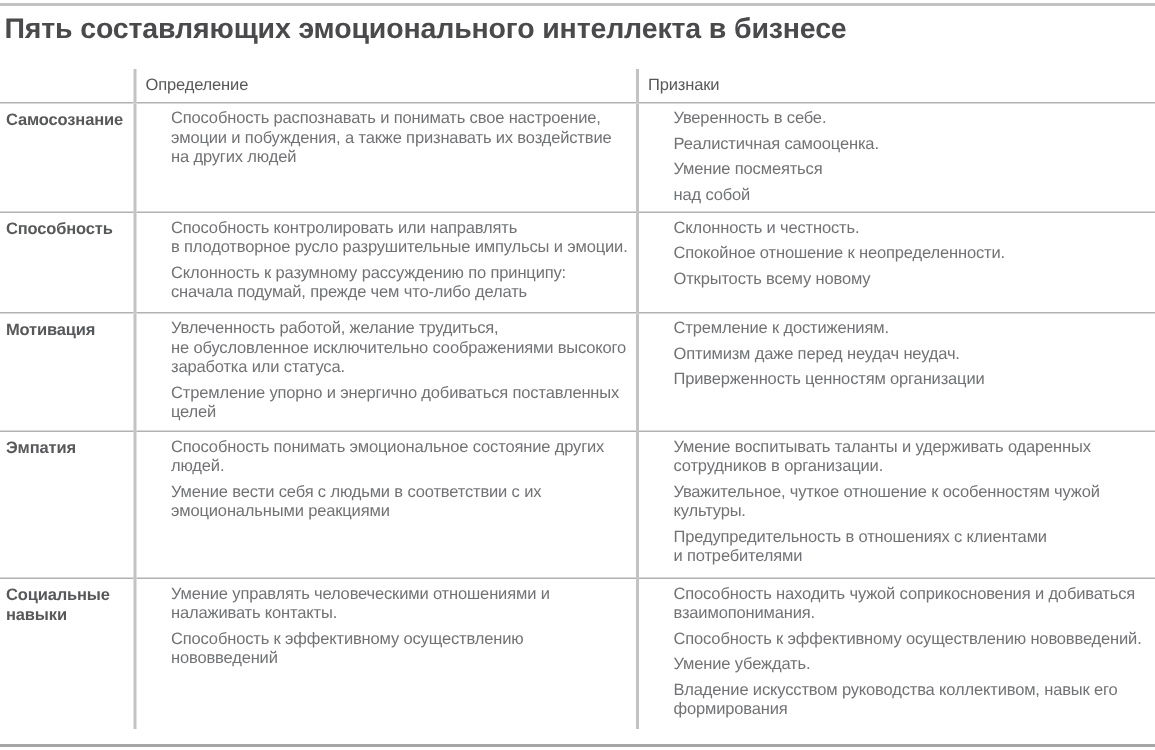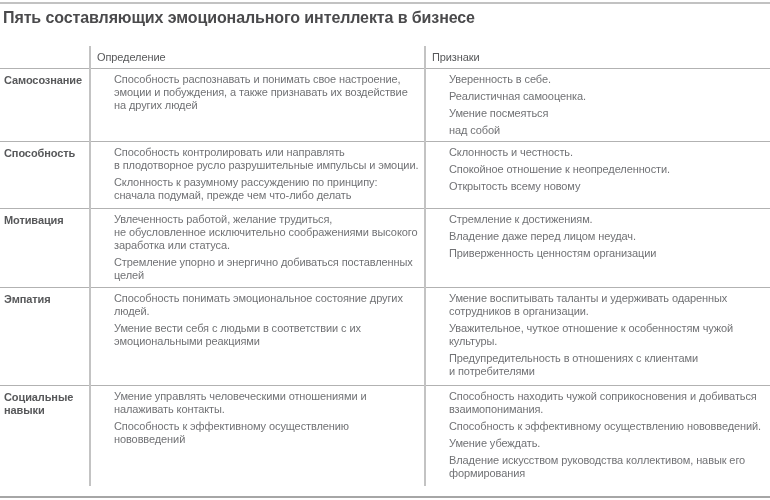--- a/index.html
+++ b/index.html
@@ -14,21 +14,21 @@
   .top-rule {
     position: absolute; top: 2px; left: 0;
     width: 770px; height: 2px; background: #c2c2c2;
   }
   .bottom-rule {
     position: absolute; top: 496px; left: 0;
     width: 770px; height: 2px; background: #a6a6a6;
   }
   .title {
     position: absolute; top: 9px; left: 3px; margin: 0;
-    font-size: 16px; font-weight: bold; color: #4a4a4c;
+    font-size: 19px; font-weight: bold; color: #4a4a4c;
     letter-spacing: -0.1px;
   }
   table.ei-table {
     position: absolute; top: 46px; left: 0;
     width: 770px; border-collapse: collapse; table-layout: fixed;
   }
   col.c1 { width: 90px; }
   col.c2 { width: 335px; }
   col.c3 { width: 345px; }
   th, td {
@@ -115,21 +115,21 @@
         <td class="term">Мотивация</td>
         <td class="def line-left">
           <p>Увлеченность работой, желание трудиться,
 не обусловленное исключительно соображениями высокого
 заработка или статуса.</p>
           <p>Стремление упорно и энергично добиваться поставленных
 целей</p>
         </td>
         <td class="sig line-left">
           <p>Стремление к достижениям.</p>
-          <p>Владение даже перед лицом неудач.</p>
+          <p>Оптимизм даже перед неудач неудач.</p>
           <p>Приверженность ценностям организации</p>
         </td>
       </tr>
       <tr class="r4">
         <td class="term">Эмпатия</td>
         <td class="def line-left">
           <p>Способность понимать эмоциональное состояние других
 людей.</p>
           <p>Умение вести себя с людьми в соответствии с их
 эмоциональными реакциями</p>

